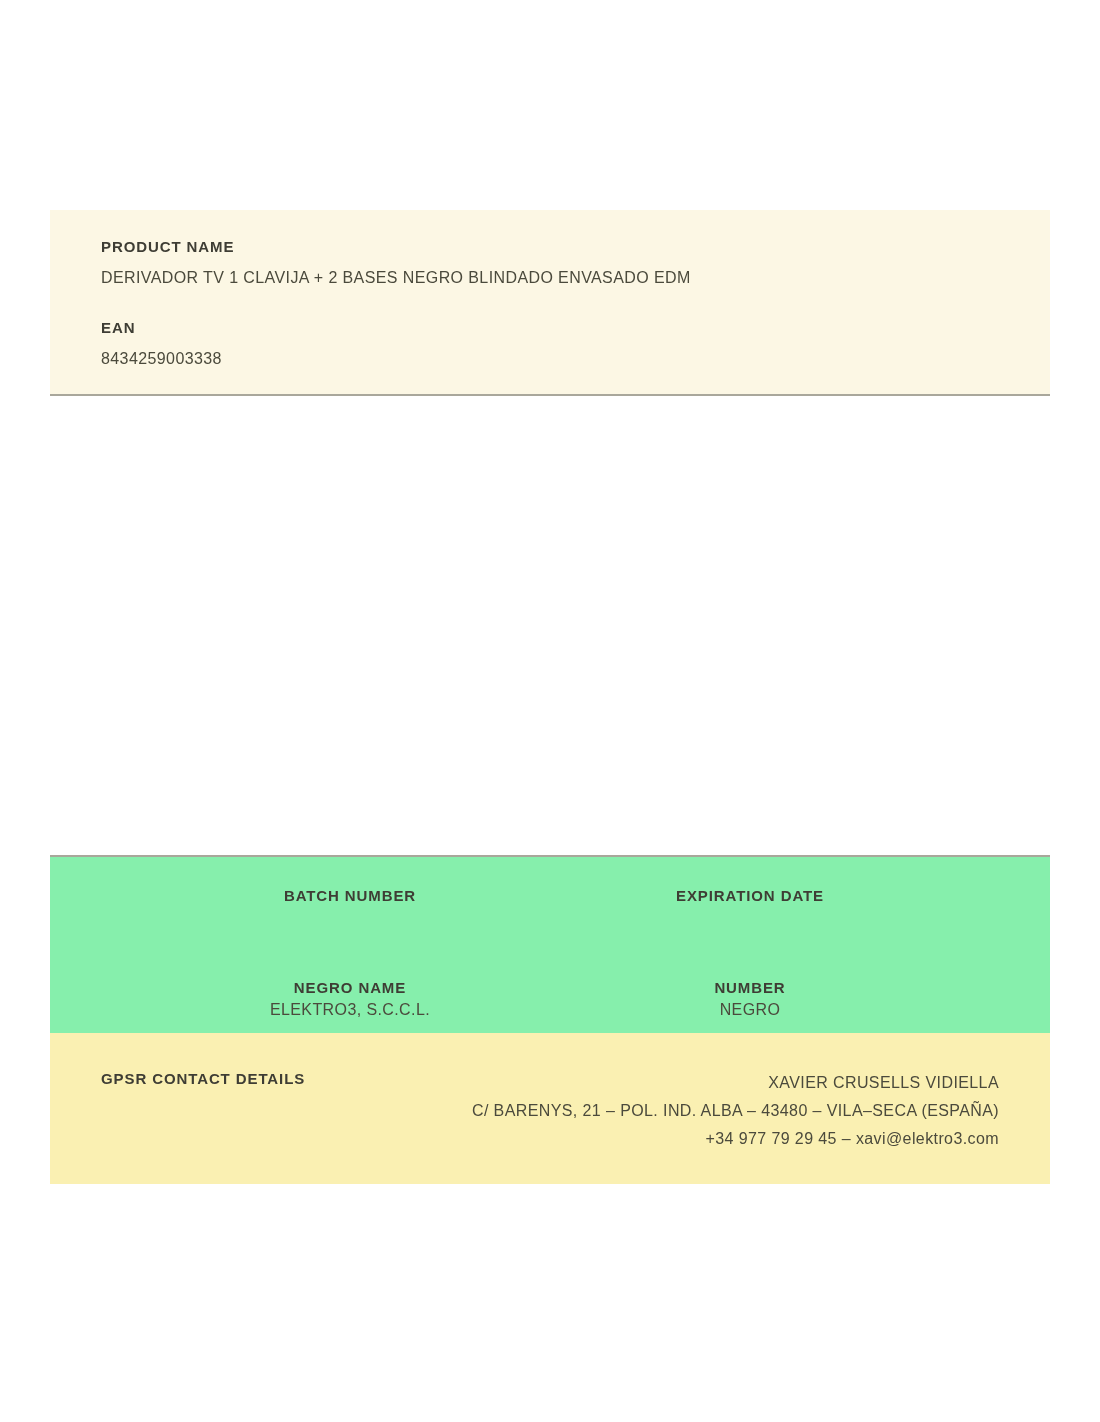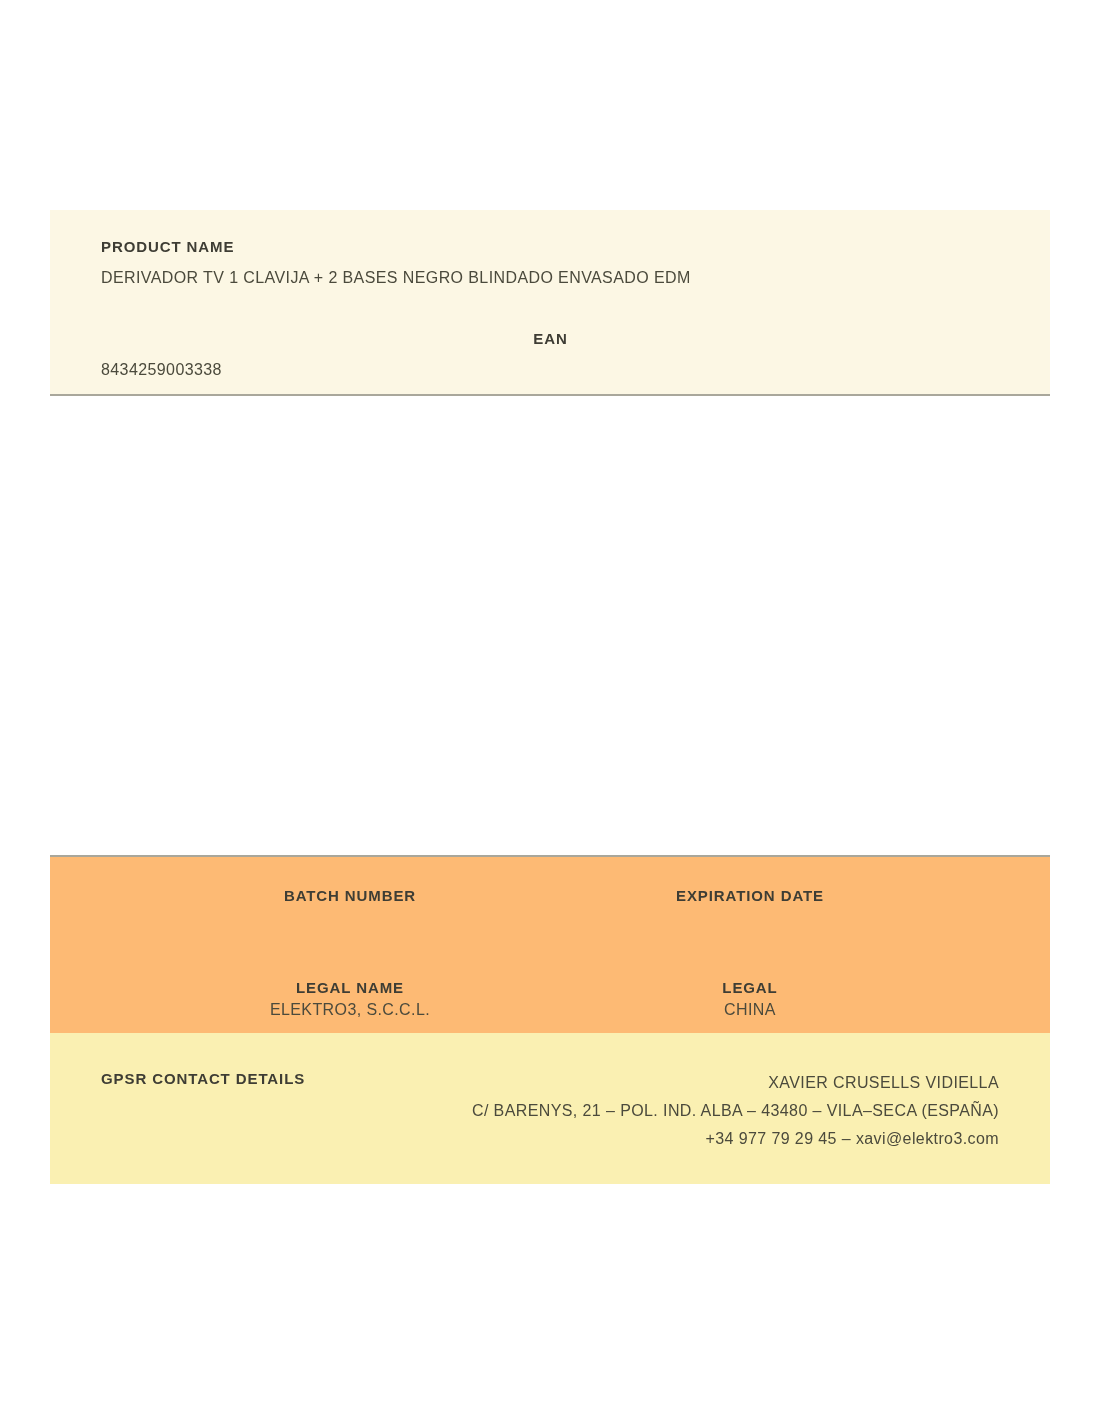--- a/index.html
+++ b/index.html
@@ -34,26 +34,26 @@
     color: #3E3D34;
     line-height: 20px;
   }
   .field-value {
     font-size: 16px;
     letter-spacing: 0.4px;
     color: #4B4A3C;
     line-height: 20px;
     margin-top: 11px;
   }
-  .product-section .ean-label { margin-top: 41px; text-align: center; }
+  .product-section .ean-label { margin-top: 30px; }
   
   .details-section {
     top: 855px;
     height: 215px;
-    background: #fdba74;
+    background: #86efac;
     border-top: 2px solid #A9A79B;
     border-bottom: 2px solid #A9A79B;
     padding: 29px 100px 0 100px;
   }
   .details-grid {
     display: grid;
     grid-template-columns: 1fr 1fr;
     row-gap: 70px;
     text-align: center;
   }
@@ -94,26 +94,26 @@
     <div class="details-grid">
       <div class="details-cell">
         <div class="field-label">BATCH NUMBER</div>
         <div class="field-value"></div>
       </div>
       <div class="details-cell">
         <div class="field-label">EXPIRATION DATE</div>
         <div class="field-value"></div>
       </div>
       <div class="details-cell">
-        <div class="field-label">LEGAL NAME</div>
+        <div class="field-label">NEGRO NAME</div>
         <div class="field-value">ELEKTRO3, S.C.C.L.</div>
       </div>
       <div class="details-cell">
-        <div class="field-label">LEGAL</div>
-        <div class="field-value">CHINA</div>
+        <div class="field-label">NUMBER</div>
+        <div class="field-value">NEGRO</div>
       </div>
     </div>
   </section>
 
   <section class="band gpsr-section">
     <div class="field-label">GPSR CONTACT DETAILS</div>
     <div class="gpsr-contact">
       <div>XAVIER CRUSELLS VIDIELLA</div>
       <div>C/ BARENYS, 21 – POL. IND. ALBA – 43480 – VILA–SECA (ESPAÑA)</div>
       <div>+34 977 79 29 45 – xavi@elektro3.com</div>

